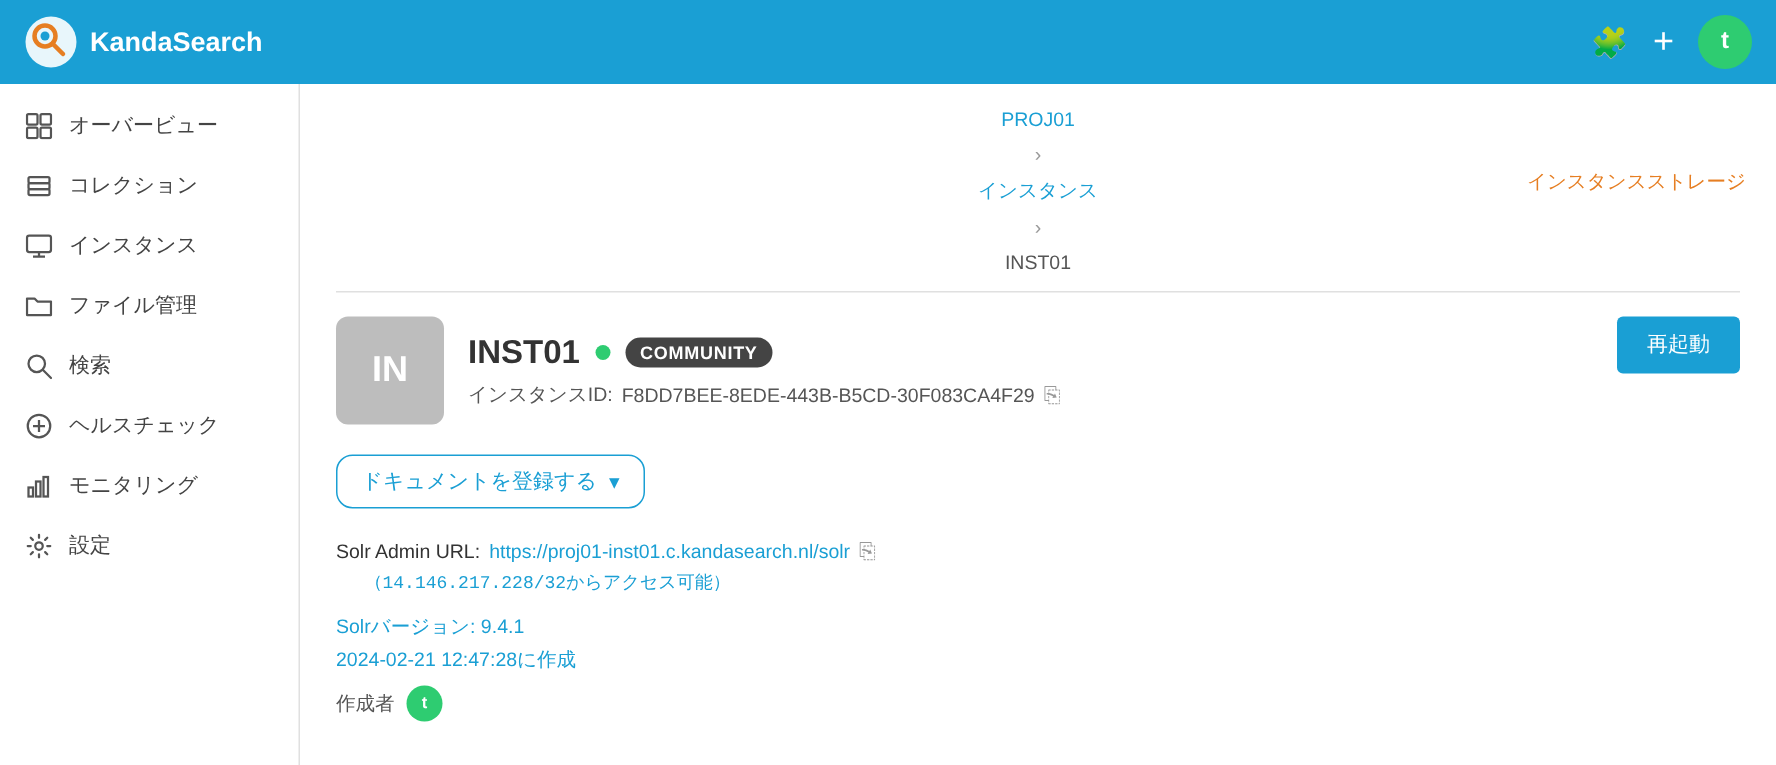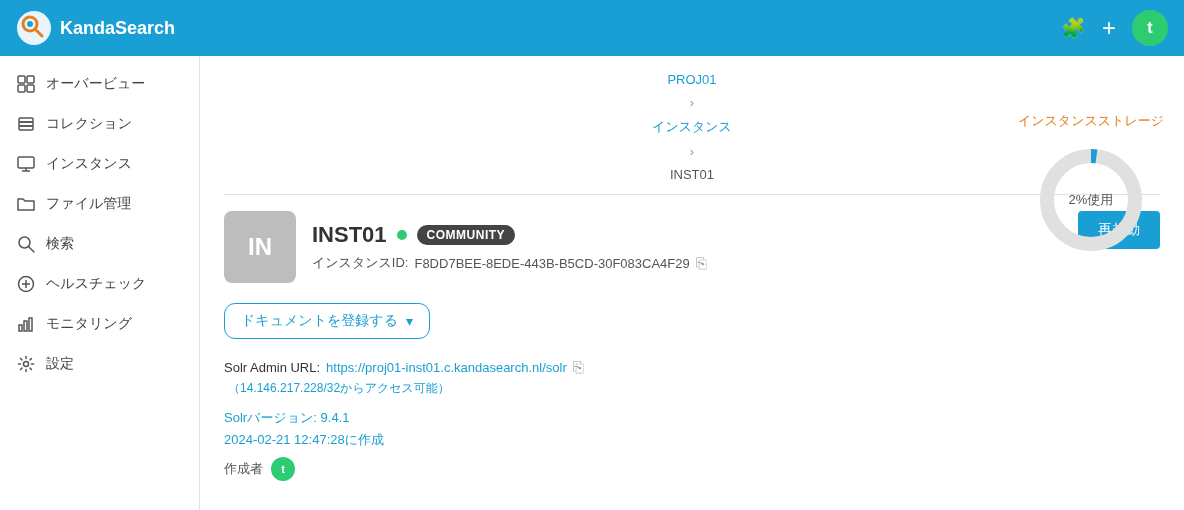--- a/index.html
+++ b/index.html
@@ -219,22 +219,23 @@
       margin-bottom: 4px;
       display: flex;
       align-items: center;
       gap: 6px;
     }
     .solr-url-label { font-weight: 500; }
     .solr-url-link { color: #1a9fd4; cursor: pointer; }
     .access-note {
       font-size: 12px;
       color: #1a9fd4;
-      margin-left: 4px;
+      margin-left: 19px;
       margin-bottom: 12px;
+      font-family: Liberation Mono, monospace;
     }
     .solr-version {
       font-size: 13px;
       color: #1a9fd4;
       margin-bottom: 4px;
     }
     .created-date {
       font-size: 13px;
       color: #1a9fd4;
       margin-bottom: 8px;
@@ -438,24 +439,15 @@
       <div class="created-date">2024-02-21 12:47:28に作成</div>
       <div class="creator-row">
         <span>作成者</span>
         <div class="creator-avatar">t</div>
       </div>
     </div>
 
     
     <div style="position:absolute; top: 56px; right: 20px; text-align:center;">
       <div class="storage-title">インスタンスストレージ</div>
-      <div class="donut-container">
-        <svg width="120" height="120" viewBox="0 0 120 120">
-
-          <circle cx="60" cy="60" r="44" fill="none" stroke="#e0e0e0" stroke-width="14"></circle>
-
-          <circle cx="60" cy="60" r="44" fill="none" stroke="#1a9fd4" stroke-width="14" stroke-dasharray="5.53 270.97" stroke-dashoffset="0" transform="rotate(-90 60 60)"></circle>
-        </svg>
-        <div class="donut-label">2%使用</div>
-      </div>
     </div>
   </div>
 </div>
 
 </body></html>

